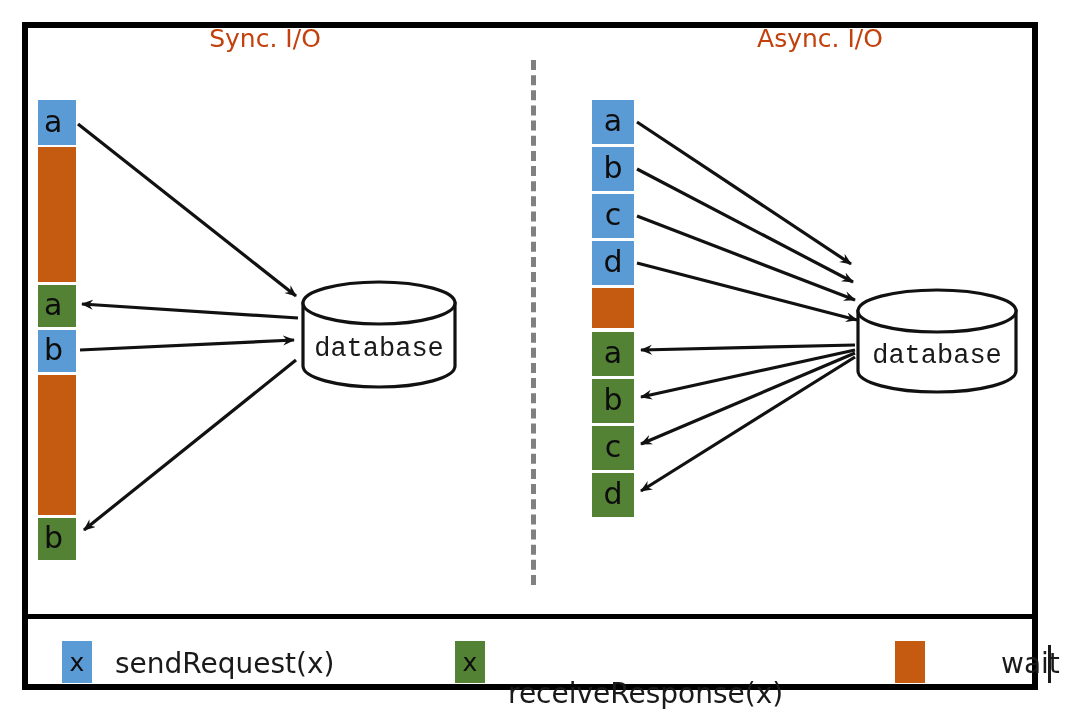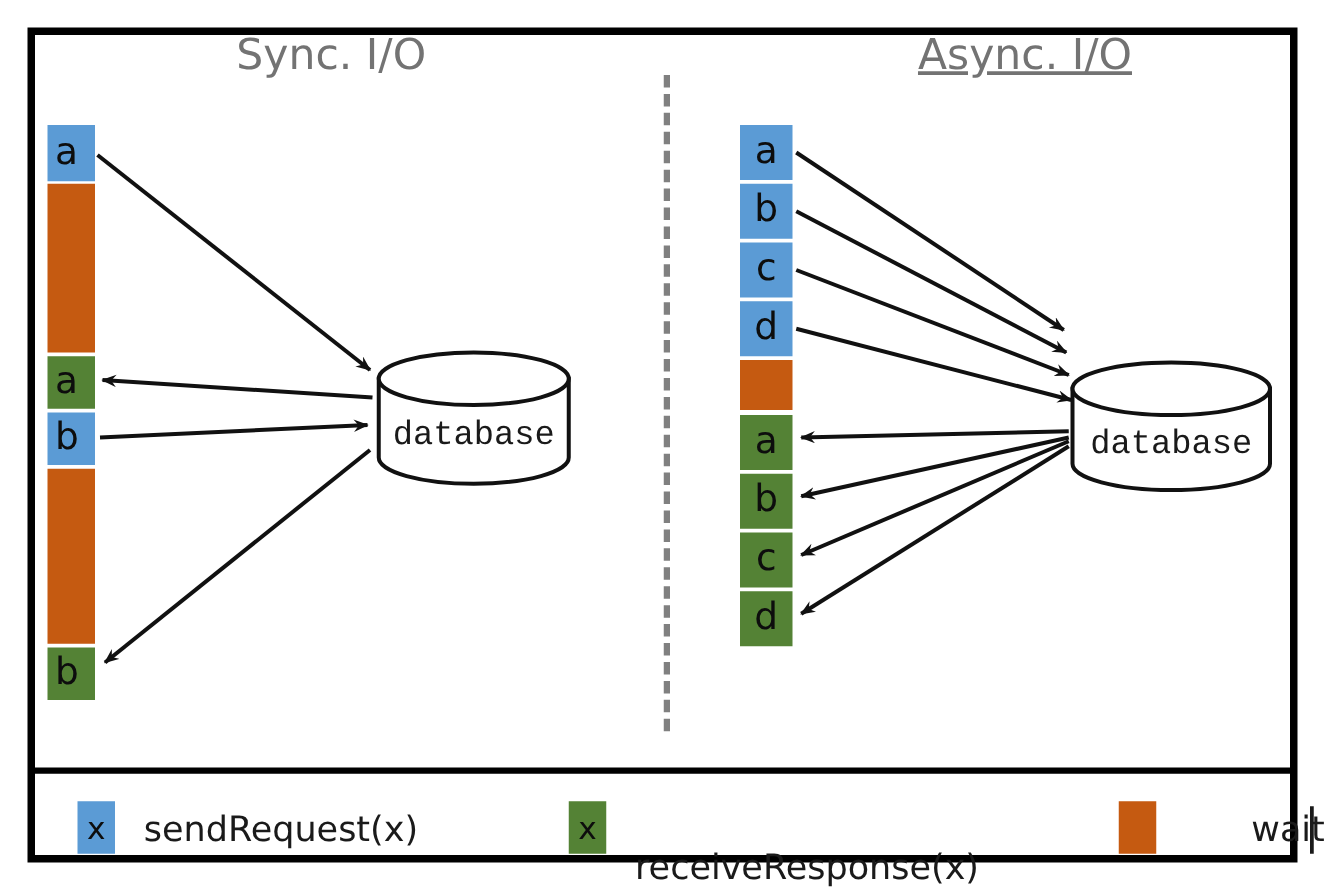--- a/index.html
+++ b/index.html
@@ -32,28 +32,28 @@
     position: absolute;
     left: 28px;
     top: 614px;
     width: 1004px;
     height: 5px;
     background: #000000;
   }
   .panel-title {
     position: absolute;
     text-align: center;
-    font-size: 34px;
-    color: #737373;
+    font-size: 25px;
+    color: #c2410c;
     font-family: "DejaVu Sans", sans-serif;
     letter-spacing: 0px;
     white-space: nowrap;
   }
   #title-sync { left: 110px; top: 24px; width: 310px; }
-  #title-async { left: 665px; top: 24px; width: 310px; text-decoration: underline; }
+  #title-async { left: 665px; top: 24px; width: 310px; }
 
   
   #divider {
     position: absolute;
     left: 531px;
     top: 60px;
     width: 0px;
     height: 525px;
     border-left: 5px dashed #808080;
   }

